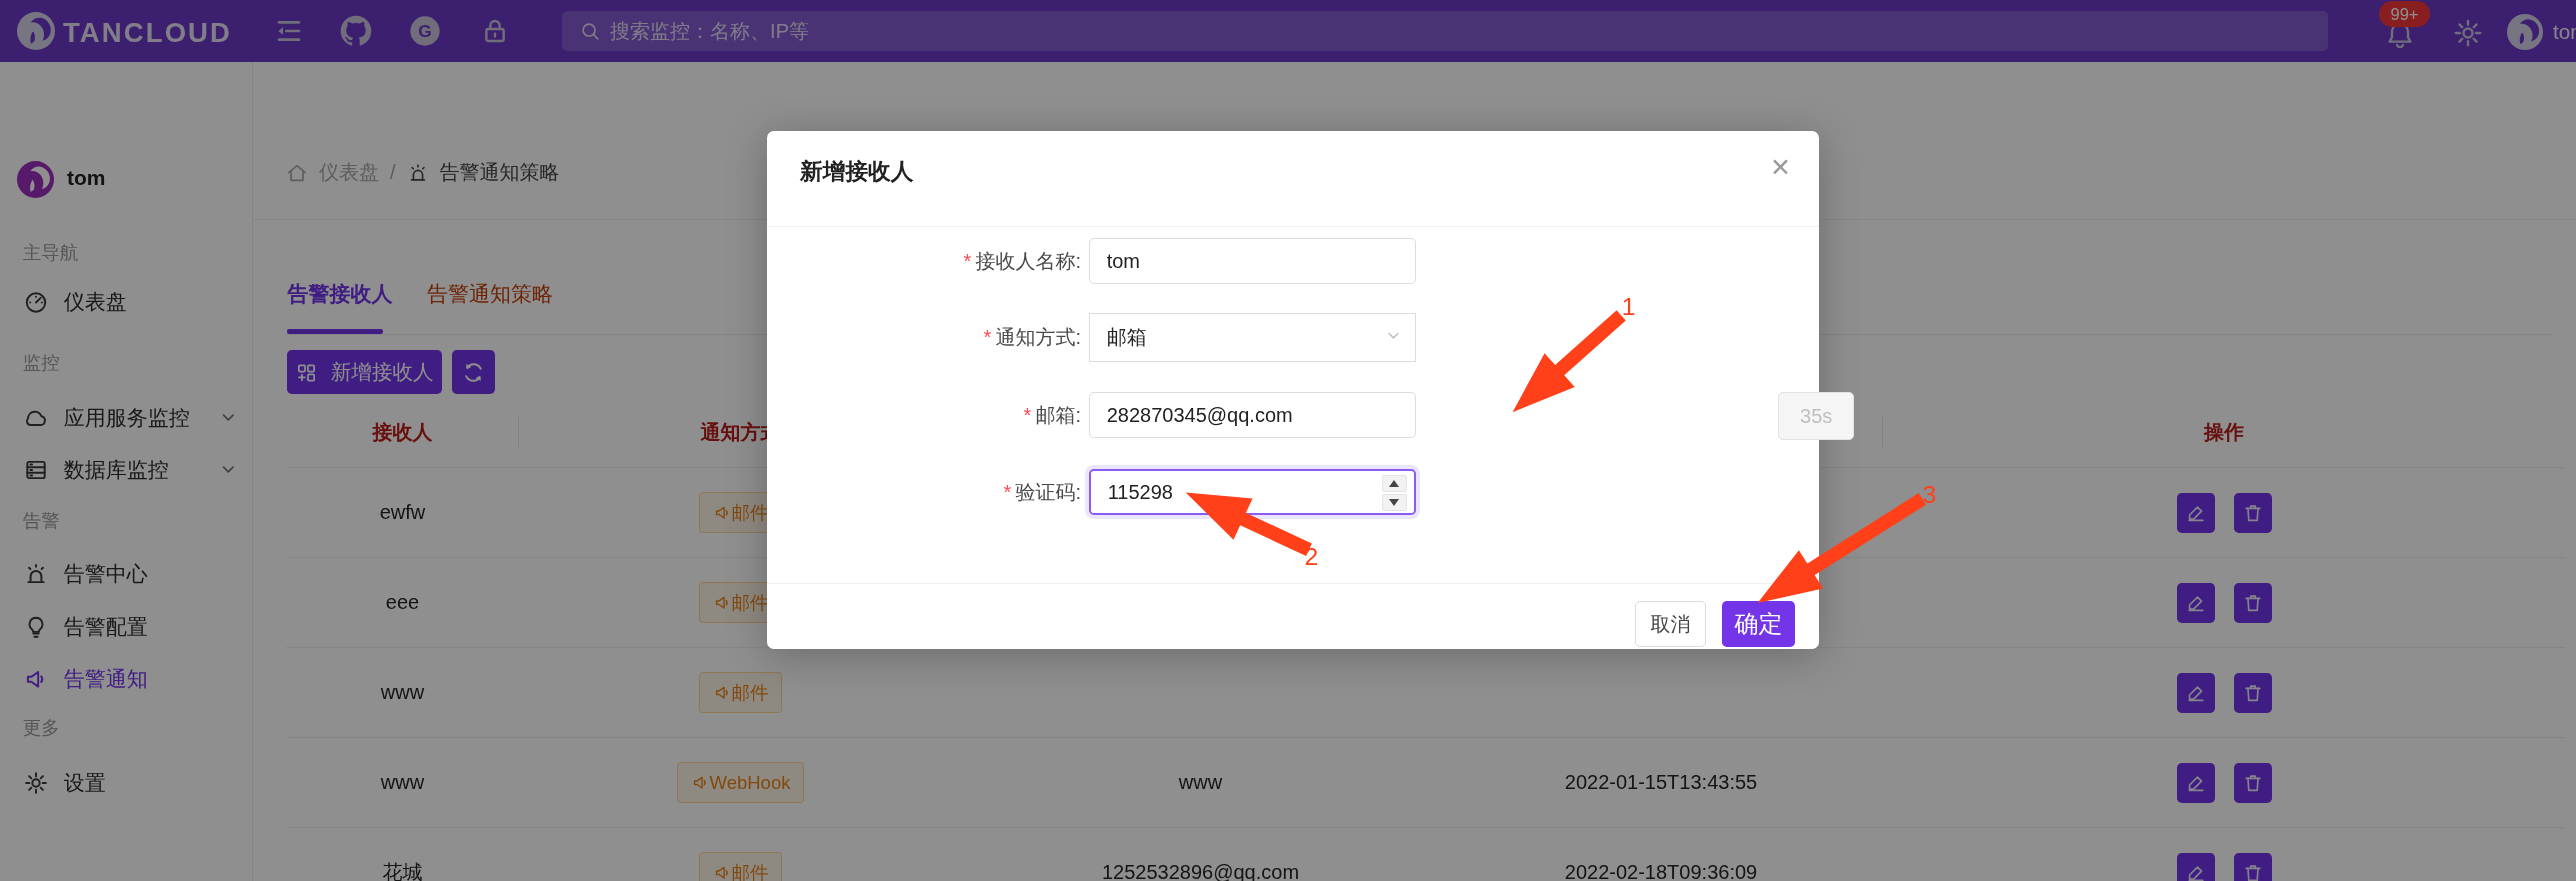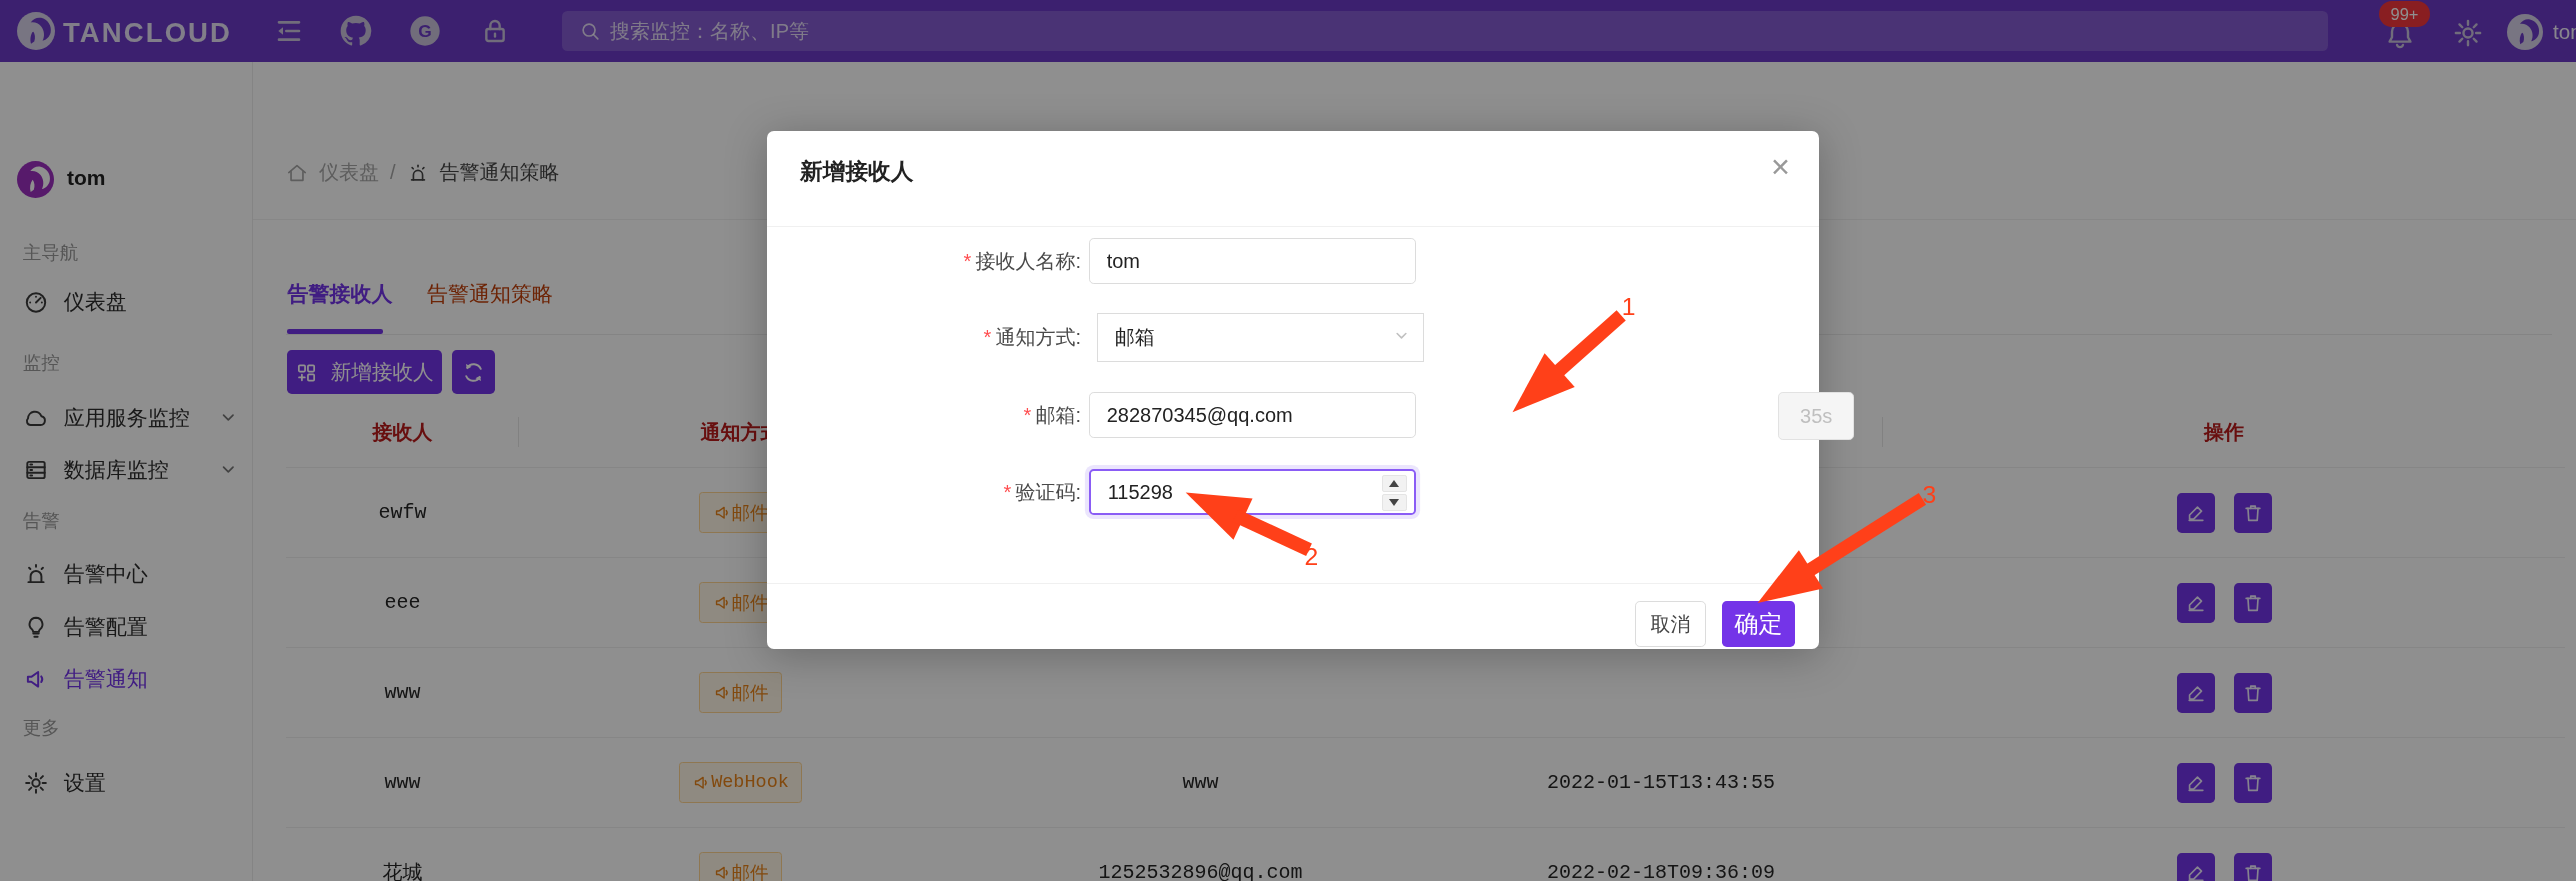--- a/index.html
+++ b/index.html
@@ -51,21 +51,21 @@
   .btn-refresh .ri{width:23px;height:23px;color:#fff;}
 
   
   .tbl{position:absolute;left:33px;top:335px;width:2279px;}
   .t-header,.t-row{display:grid;grid-template-columns:233px 443px 477px 444px 682px;align-items:center;}
   .t-header{height:70px;}
   .t-header .hc{position:relative;text-align:center;font-size:20px;color:#b91c1c;font-weight:bold;}
   .t-header .hc:not(:last-child)::after{content:"";position:absolute;right:0;top:50%;transform:translateY(-50%);
     width:1.4px;height:30px;background:#e6e6e6;}
   .t-row{height:89px;border-top:1.4px solid #efefef;font-size:20px;color:#262626;}
-  .t-row .tc{text-align:center;font-family:Liberation Mono, monospace;}
+  .t-row .tc{text-align:center;}
   .badge{display:inline-flex;align-items:center;gap:0;height:41px;padding:0 12.4px;border:1.4px solid #FFD591;
     background:#FFF7E6;color:#E8831A;font-size:18.5px;border-radius:3.4px;box-sizing:border-box;}
   .badge .bi{width:19px;height:19px;color:#E8831A;}
   .acts{display:flex;justify-content:center;gap:19px;}
   .act{width:38px;height:40px;background:#7334E8;border:none;border-radius:4.8px;display:flex;align-items:center;justify-content:center;cursor:pointer;}
   .act .aci{width:22px;height:22px;color:#efeaff;}
 
   
   .mask{position:absolute;left:0;top:0;width:2576px;height:882px;background:rgba(0,0,0,0.44);z-index:50;}
   .modal{position:absolute;left:767px;top:131px;width:1052px;height:518px;background:#fff;border-radius:6.9px;
@@ -75,21 +75,21 @@
   .m-hline{position:absolute;left:0;top:95px;width:1052px;border-top:1.4px solid #f0f0f0;}
   .m-fline{position:absolute;left:0;top:452px;width:1052px;border-top:1.4px solid #f0f0f0;}
   .frow{position:absolute;left:0;width:1052px;height:48px;display:flex;align-items:center;}
   .flabel{width:314px;text-align:right;font-size:20px;color:#4a4a4a;flex:0 0 auto;}
   .req{color:#ff4d4f;margin-right:4.1px;font-size:20px;}
   .fctrl{margin-left:8.2px;position:relative;}
   .inp{width:327px;height:46px;box-sizing:border-box;border:1.4px solid #dcdcdc;border-radius:4.8px;font-size:20px;
     color:#222;padding:0 16.5px;font-family:inherit;outline:none;background:#fff;}
   .inp.focused{border:2.1px solid #8A5CF5;box-shadow:0 0 0 4.1px rgba(130,92,245,0.16);}
   .sel{width:327px;height:49px;box-sizing:border-box;border:1.4px solid #dcdcdc;border-radius:0;font-size:20px;
-    color:#222;padding:0 16.5px;display:flex;align-items:center;background:#fff;cursor:pointer;margin-left:8px;}
+    color:#222;padding:0 16.5px;display:flex;align-items:center;background:#fff;cursor:pointer;}
   .sel .sc{position:absolute;right:13.7px;top:13.7px;width:19px;height:19px;color:#c0c0c0;}
   .code-btn{position:absolute;left:689px;top:0;width:76px;height:48px;background:#f5f5f5;border:1.4px solid #e2e2e2;
     border-radius:4.8px;color:#bfbfbf;font-size:20px;font-family:inherit;box-sizing:border-box;}
   .spin{position:absolute;right:9.6px;top:6.2px;width:25px;height:36px;display:flex;flex-direction:column;gap:2.1px;}
   .spin .sp{flex:1;background:#f2f2f2;border:0.7px solid #e4e4e4;border-radius:2.1px;display:flex;align-items:center;justify-content:center;cursor:pointer;}
   .tri-up{width:0;height:0;border-left:5.5px solid transparent;border-right:5.5px solid transparent;border-bottom:7.6px solid #444;}
   .tri-dn{width:0;height:0;border-left:5.5px solid transparent;border-right:5.5px solid transparent;border-top:7.6px solid #444;}
   .m-cancel{position:absolute;left:868px;top:470px;width:71px;height:46px;background:#fff;border:1.4px solid #dcdcdc;
     border-radius:4.8px;font-size:20px;color:#444;cursor:pointer;font-family:inherit;}
   .m-ok{position:absolute;left:955px;top:470px;width:73px;height:46px;background:#7434E8;border:none;

